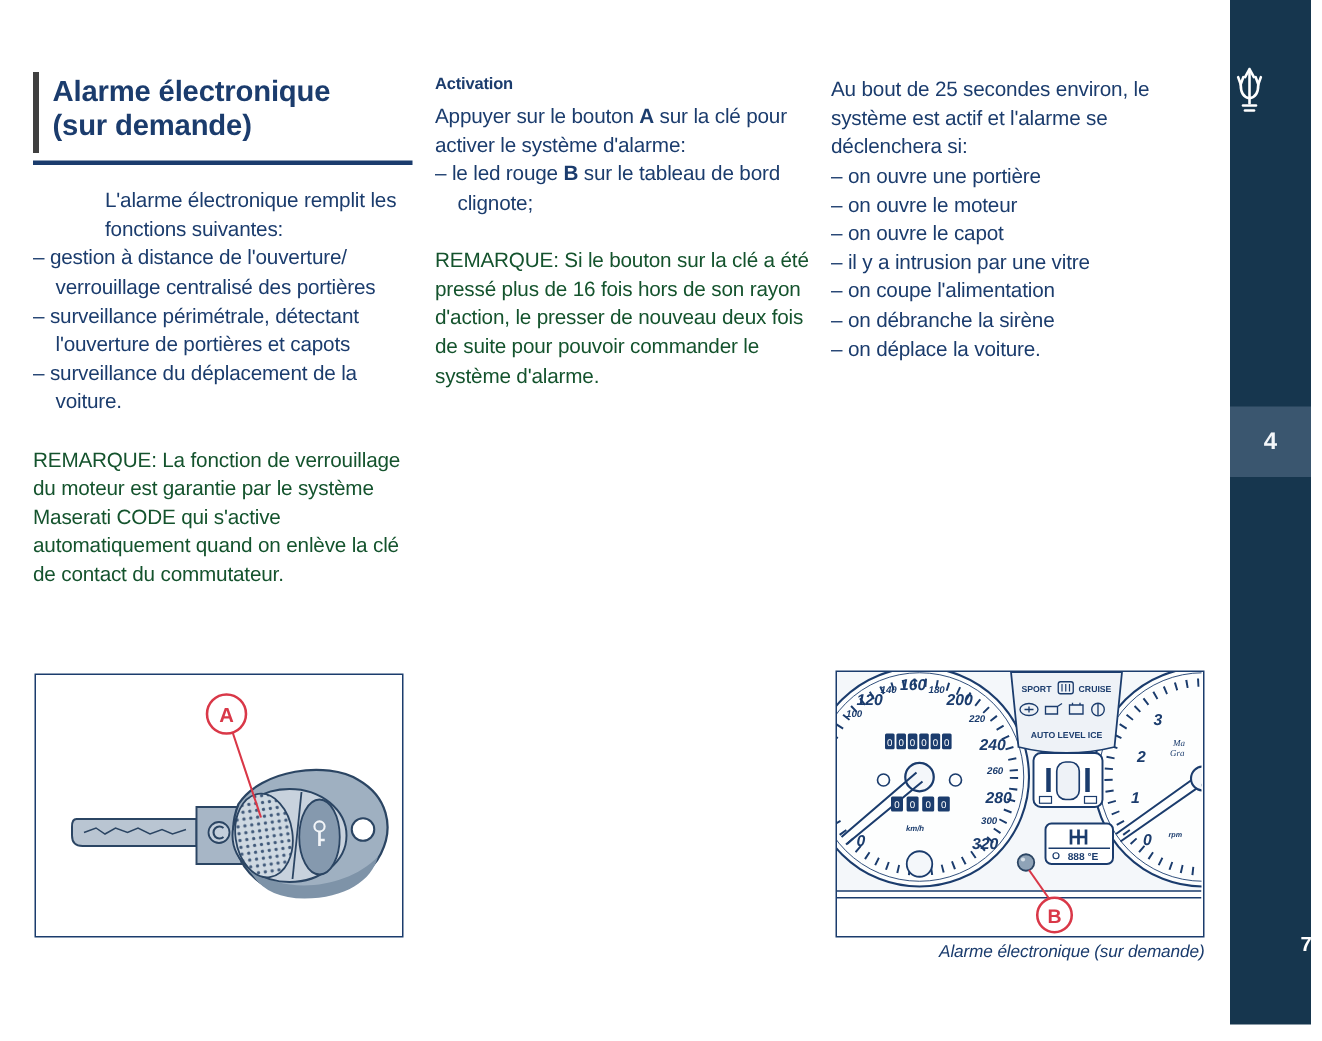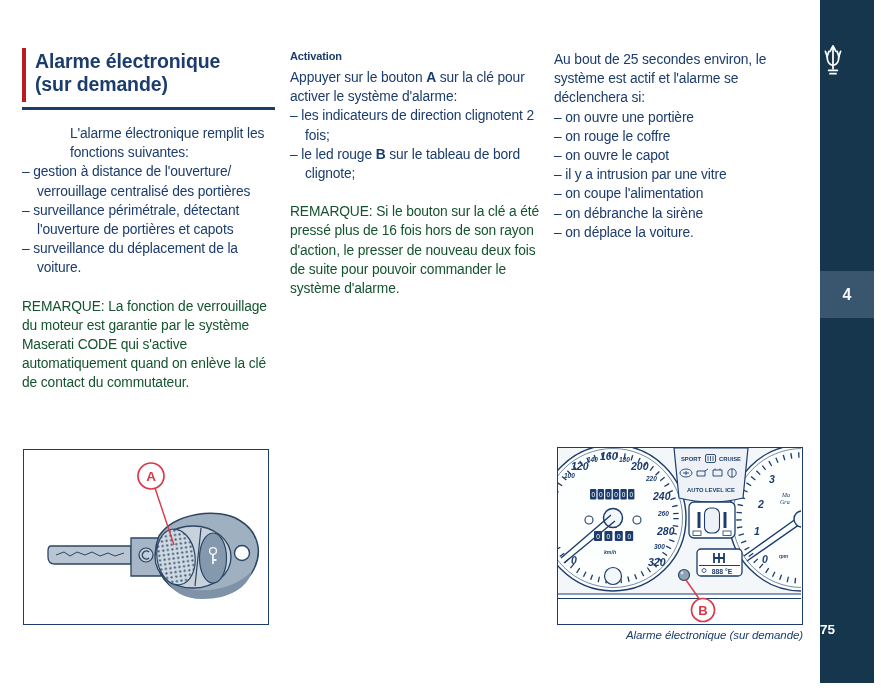--- a/index.html
+++ b/index.html
@@ -6,28 +6,28 @@
   body{
     width:881px;height:694px;position:relative;background:#ffffff;
     font-family:"Liberation Sans",sans-serif;color:#1b3c6d;overflow:hidden;
   }
   
   .sidebar{position:absolute;left:820px;top:0;width:54px;height:683px;background:#16364e;}
   .trident{position:absolute;left:0;top:40px;width:54px;text-align:center;}
   .chapter-tab{position:absolute;left:0;top:271px;width:54px;height:47px;background:#3a566f;
     display:flex;align-items:center;justify-content:center;color:#f4f7fa;
     font-size:16px;font-weight:bold;}
-  .page-number{position:absolute;left:0;top:622px;width:62px;text-align:left;
+  .page-number{position:absolute;left:0;top:622px;width:62px;text-align:right;
     color:#ffffff;font-size:13.5px;font-weight:bold;}
   
   .col{position:absolute;font-size:13.8px;line-height:19.2px;letter-spacing:-0.12px;}
   .col1{left:22px;top:48px;width:253px;}
   .col2{left:290px;top:46px;width:256px;}
   .col3{left:554px;top:50px;width:248px;}
-  .title-block{border-left:4px solid #b91c1c;padding:2px 0 6px 9px;
+  .title-block{border-left:4px solid #404040;padding:2px 0 6px 9px;
     border-bottom:0;font-size:19.5px;line-height:23px;font-weight:bold;}
   .title-rule{border-bottom:3px solid #1b3c6d;margin-top:5px;}
   .heading{font-size:11px;font-weight:bold;line-height:20px;margin:0 0 2px 0;}
   .para{margin:0;}
   .mt{margin-top:14px;margin-left:48px;}
   .li{padding-left:15px;text-indent:-15px;margin:0;}
   .remark{color:#14532d;margin-top:19px;}
   .b{font-weight:bold;}
   
   .figure{position:absolute;background:#ffffff;border:1.5px solid #1b3c6d;box-sizing:border-box;}
@@ -54,29 +54,28 @@
   <p class="para mt">L'alarme électronique remplit les fonctions suivantes:</p>
   <p class="li">– gestion à distance de l'ouverture/ verrouillage centralisé des portières</p>
   <p class="li">– surveillance périmétrale, détectant l'ouverture de portières et capots</p>
   <p class="li">– surveillance du déplacement de la voiture.</p>
   <p class="para remark">REMARQUE: La fonction de verrouillage du moteur est garantie par le système Maserati CODE qui s'active automatiquement quand on enlève la clé de contact du commutateur.</p>
 </div>
 
 <div class="col col2">
   <p class="heading">Activation</p>
   <p class="para"><span>Appuyer sur le bouton </span><span class="b">A</span><span> sur la clé pour activer le système d'alarme:</span></p>
-  <p class="li">– les indicateurs de direction clignotent 2 fois;</p>
   <p class="li"><span>– le led rouge </span><span class="b">B</span><span> sur le tableau de bord clignote;</span></p>
   <p class="para remark">REMARQUE: Si le bouton sur la clé a été pressé plus de 16 fois hors de son rayon d'action, le presser de nouveau deux fois de suite pour pouvoir commander le système d'alarme.</p>
 </div>
 
 <div class="col col3">
   <p class="para">Au bout de 25 secondes environ, le système est actif et l'alarme se déclenchera si:</p>
   <p class="li">– on ouvre une portière</p>
-  <p class="li">– on rouge le coffre</p>
+  <p class="li">– on ouvre le moteur</p>
   <p class="li">– on ouvre le capot</p>
   <p class="li">– il y a intrusion par une vitre</p>
   <p class="li">– on coupe l'alimentation</p>
   <p class="li">– on débranche la sirène</p>
   <p class="li">– on déplace la voiture.</p>
 </div>
 
 <div class="figure fig-key">
   <svg width="243" height="173" viewBox="0 0 243 173">
     <defs>

